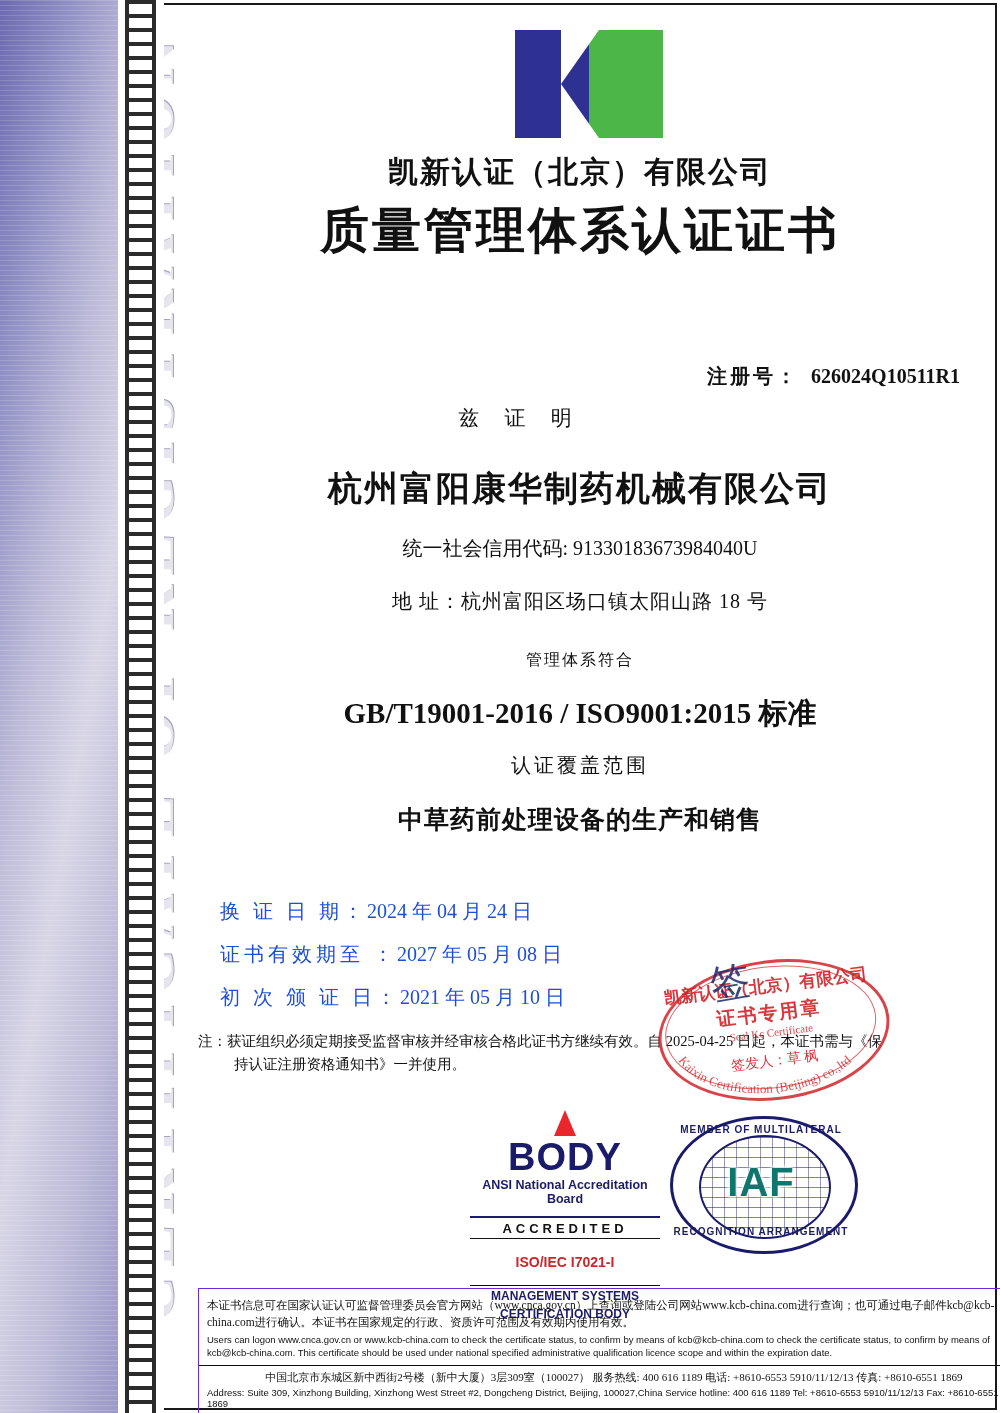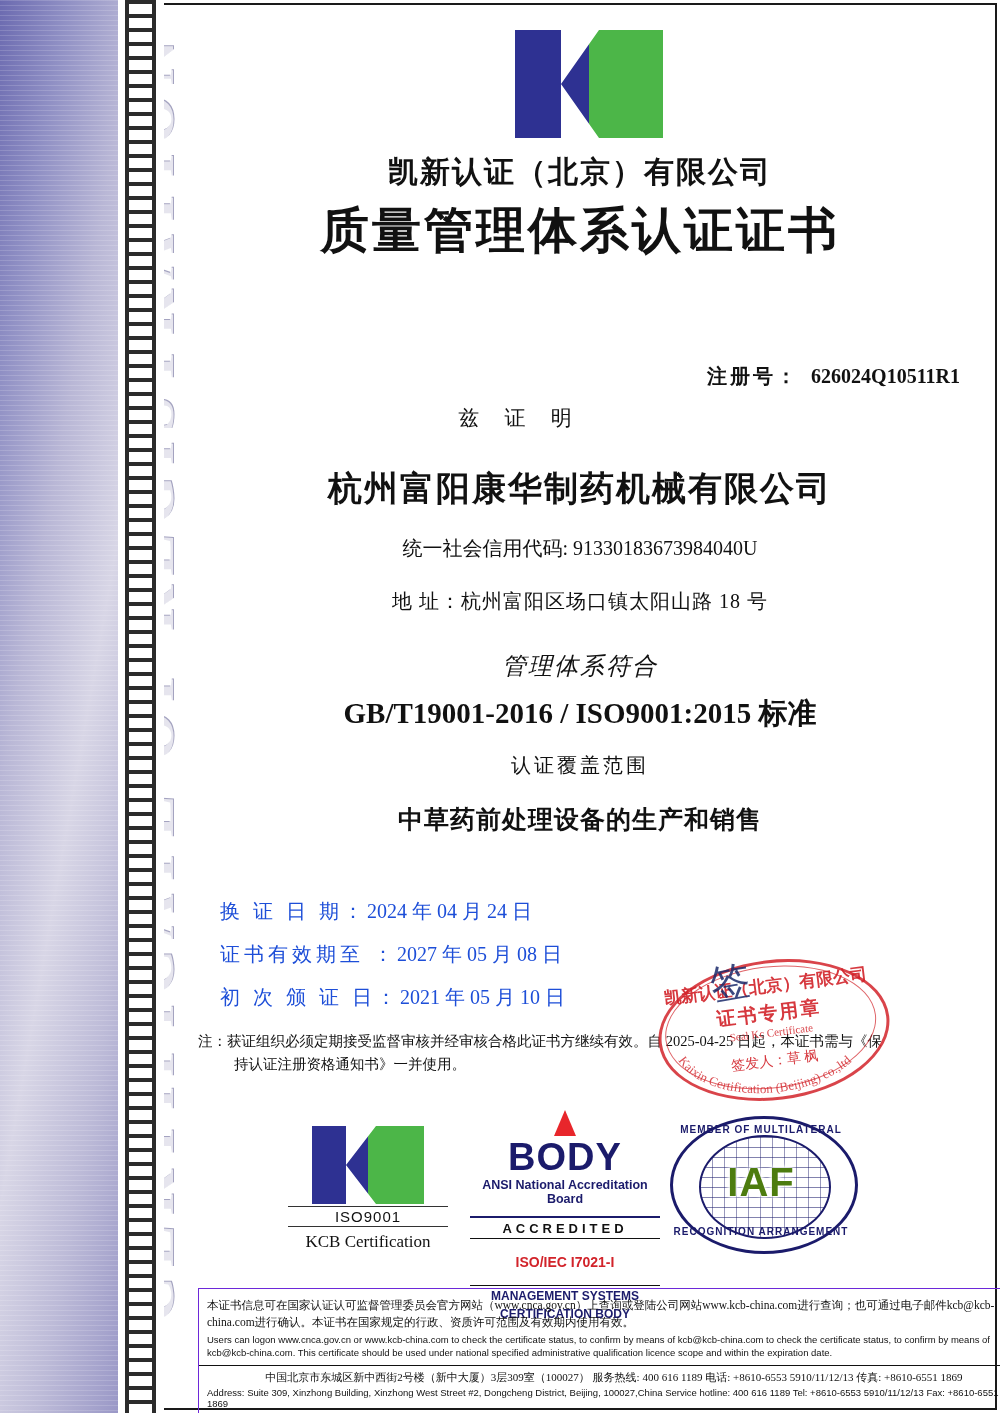--- a/index.html
+++ b/index.html
@@ -160,21 +160,21 @@
   .row-line {
     position: absolute;
     left: 0;
     width: 820px;
     text-align: center;
     font-size: 20px;
     color: #111;
   }
   .credit-code { top: 535px; }
   .address { top: 588px; letter-spacing: 1px;}
-  .conform { top: 650px; font-size: 24px; letter-spacing: 2px; font-style: italic;}
+  .conform { top: 650px; font-size: 16px; letter-spacing: 2px;}
   .standard {
     position: absolute;
     left: 0; top: 694px;
     width: 820px;
     text-align: center;
     font-size: 29px;
     font-weight: 700;
     letter-spacing: 0px;
     color: #111;
   }
@@ -371,21 +371,21 @@
     width: 128px; height: 100px;
     border: 2px solid #1b1b6b;
     border-radius: 50%;
     background:
       repeating-linear-gradient(0deg, rgba(27,27,107,0) 0 9px, rgba(27,27,107,.55) 9px 10px),
       repeating-linear-gradient(90deg, rgba(27,27,107,0) 0 11px, rgba(27,27,107,.45) 11px 12px);
   }
   .iaf .iaf-text {
     position: absolute; left: 0; top: 44px; width: 182px;
     text-align: center; font-family: "Liberation Sans", sans-serif;
-    font-size: 40px; font-weight: 700; color:#4d7c0f; letter-spacing: 1px;
+    font-size: 40px; font-weight: 700; color:#0f766e; letter-spacing: 1px;
     text-shadow: 0 0 4px #fff, 0 0 4px #fff, 0 0 6px #fff;
   }
   .iaf .top-arc, .iaf .bot-arc {
     position: absolute; left: 0; width: 182px; text-align: center;
     font-family: "Liberation Sans", sans-serif; font-size: 10px; font-weight: 700; color:#1b1b6b;
     letter-spacing: 1px;
   }
   .iaf .top-arc { top: 8px; }
   .iaf .bot-arc { top: 110px; }
   
@@ -493,29 +493,20 @@
         </defs>
         <text font-size="13" fill="#d2232a" font-family="Liberation Serif, serif">
           <textPath href="#arcpath" startOffset="6%">Kaixin Certification (Beijing) co.,ltd</textPath>
         </text>
       </svg>
     </div>
     <div class="sig">签</div>
 
     <div class="marks">
 
-      <div class="kcb">
-        <div class="kcb-logo">
-          <div class="blue"></div>
-          <div class="green"></div>
-          <div class="mask"></div>
-        </div>
-        <div class="iso">ISO9001</div>
-        <div class="name">KCB Certification</div>
-      </div>
 
       <div class="anab">
         <div class="flame"></div>
         <div class="big">BODY</div>
         <div class="sub">ANSI National Accreditation Board</div>
         <div class="accr">ACCREDITED</div>
         <div class="iso17021">ISO/IEC I7021-I</div>
         <div class="ms">MANAGEMENT SYSTEMS</div>
         <div class="ms">CERTIFICATION BODY</div>
       </div>

